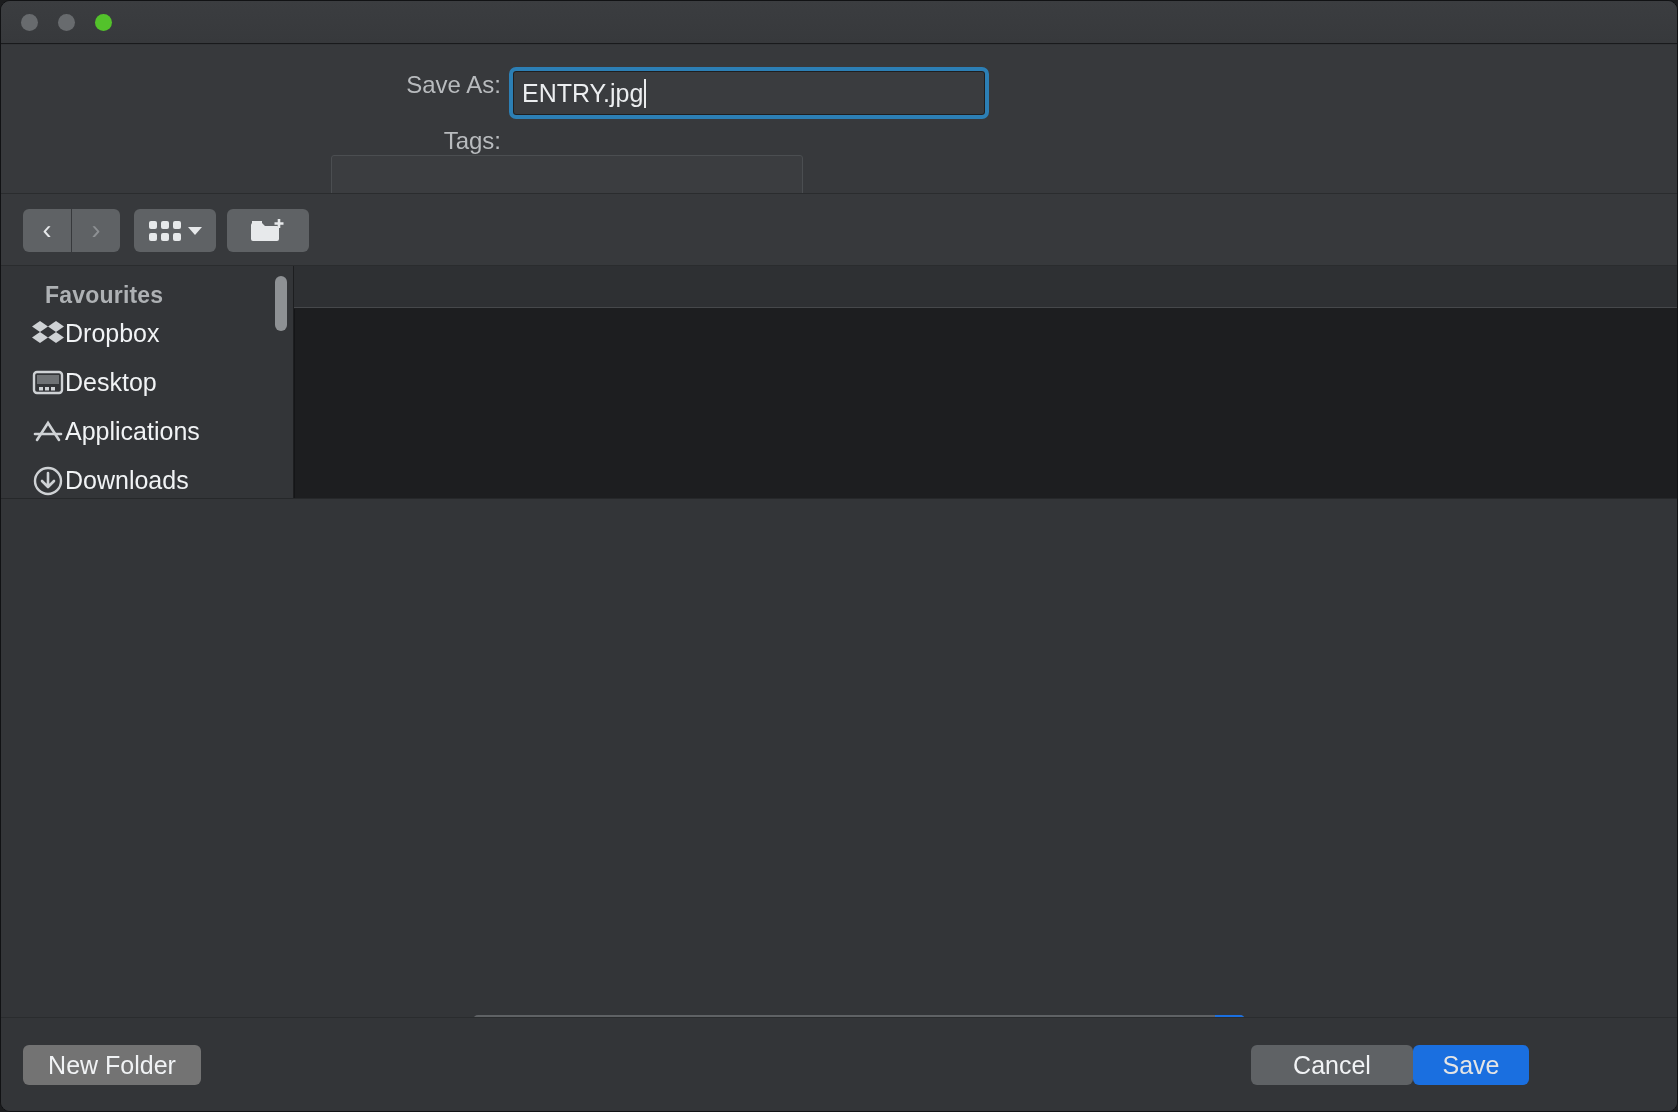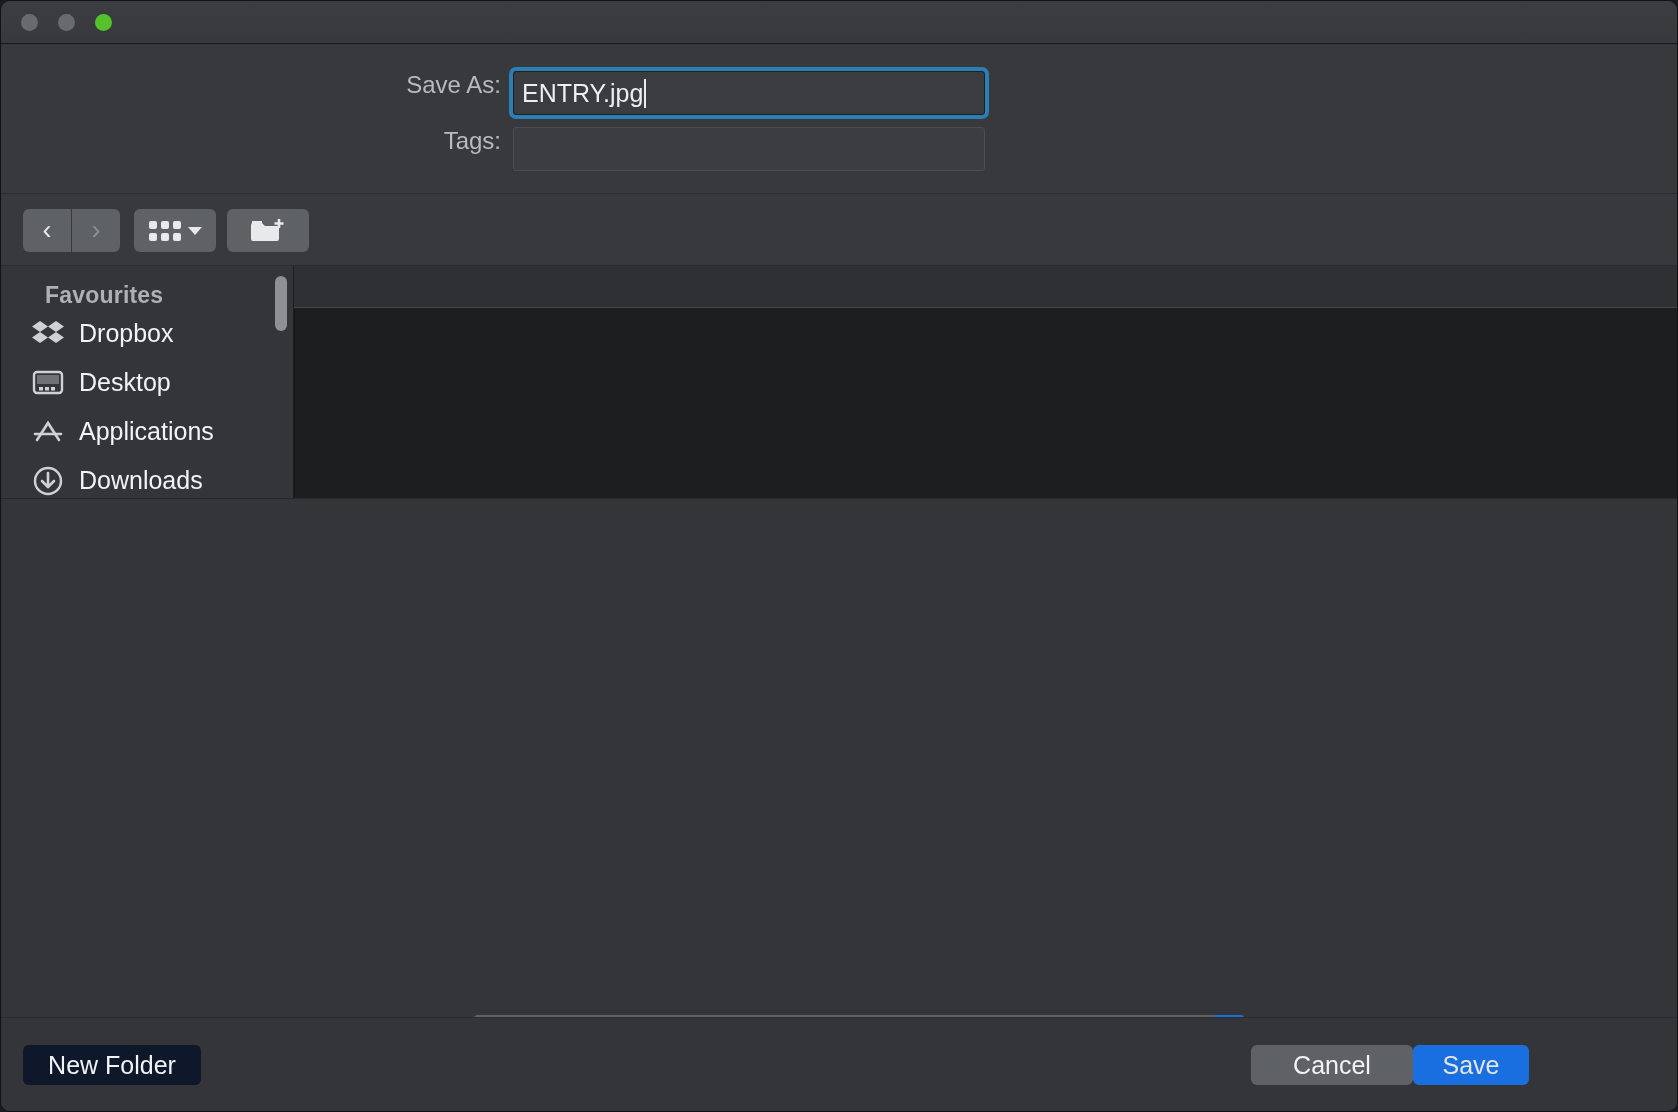--- a/index.html
+++ b/index.html
@@ -35,21 +35,21 @@
   .form-area {
     position: absolute; left: 0; top: 44px; width: 100%; height: 148px;
     background: #37393c;
   }
   .row { position: absolute; display: flex; }
   .row-label {
     color: #b8bbbe; font-size: 24px; text-align: right;
     width: 170px; margin-right: 12px;
   }
   .saveas-row { left: 330px; top: 26px; }
-  .tags-row   { left: 330px; top: 82px; }
+  .tags-row   { left: 330px; top: 82px; flex-direction: column; }
 
   .textfield {
     width: 472px; height: 44px;
     background: #3e4043;
     border: 1px solid #5a5d60;
     border-radius: 3px;
     color: #eceef0; font-size: 25px;
     padding: 0 8px;
     display: flex; align-items: center;
   }
@@ -139,21 +139,21 @@
   }
   .sidebar {
     position: absolute; left: 0; top: 0; width: 292px; height: 233px;
     background: #333538;
   }
   .side-header {
     color: #aeb1b4; font-size: 23px; font-weight: bold;
     padding: 16px 0 0 20px; letter-spacing: .2px; margin-left: 24px;
   }
   .side-item {
-    display: flex; align-items: center; gap: 14px;
+    display: flex; align-items: center; 
     height: 49px; padding-left: 30px;
     color: #f1f3f5; font-size: 25px;
   }
   .si-icon { width: 34px; height: 30px; flex: none; position: relative; }
 
   .scroll-track {
     position: absolute; left: 271px; top: 8px; width: 16px; height: 217px;
   }
   .scroll-thumb {
     position: absolute; left: 3px; top: 2px; width: 12px; height: 55px;
@@ -205,21 +205,21 @@
   
   .footer {
     position: absolute; left: 0; bottom: 0; width: 100%; height: 94px;
     background: #333538; border-top: 1px solid #2a2c2e;
   }
   .fbtn {
     position: absolute; top: 27px; height: 40px; border-radius: 6px;
     display: flex; align-items: center; justify-content: center;
     font-size: 25px;
   }
-  #btn-newfolder { left: 22px;   width: 178px; background: #0f172a; color: #f1f3f5; }
+  #btn-newfolder { left: 22px;   width: 178px; background: #737373; color: #f1f3f5; }
   #btn-cancel    { left: 1250px; width: 162px; background: #5f6265; color: #f1f3f5; }
   #btn-save      { left: 1412px; width: 116px; background: #1a6fe0; color: #e5e5e5; }
 </style>
 </head>
 <body>
 
 <div class="window">
 
   <div class="titlebar">
     <div class="traffic">

